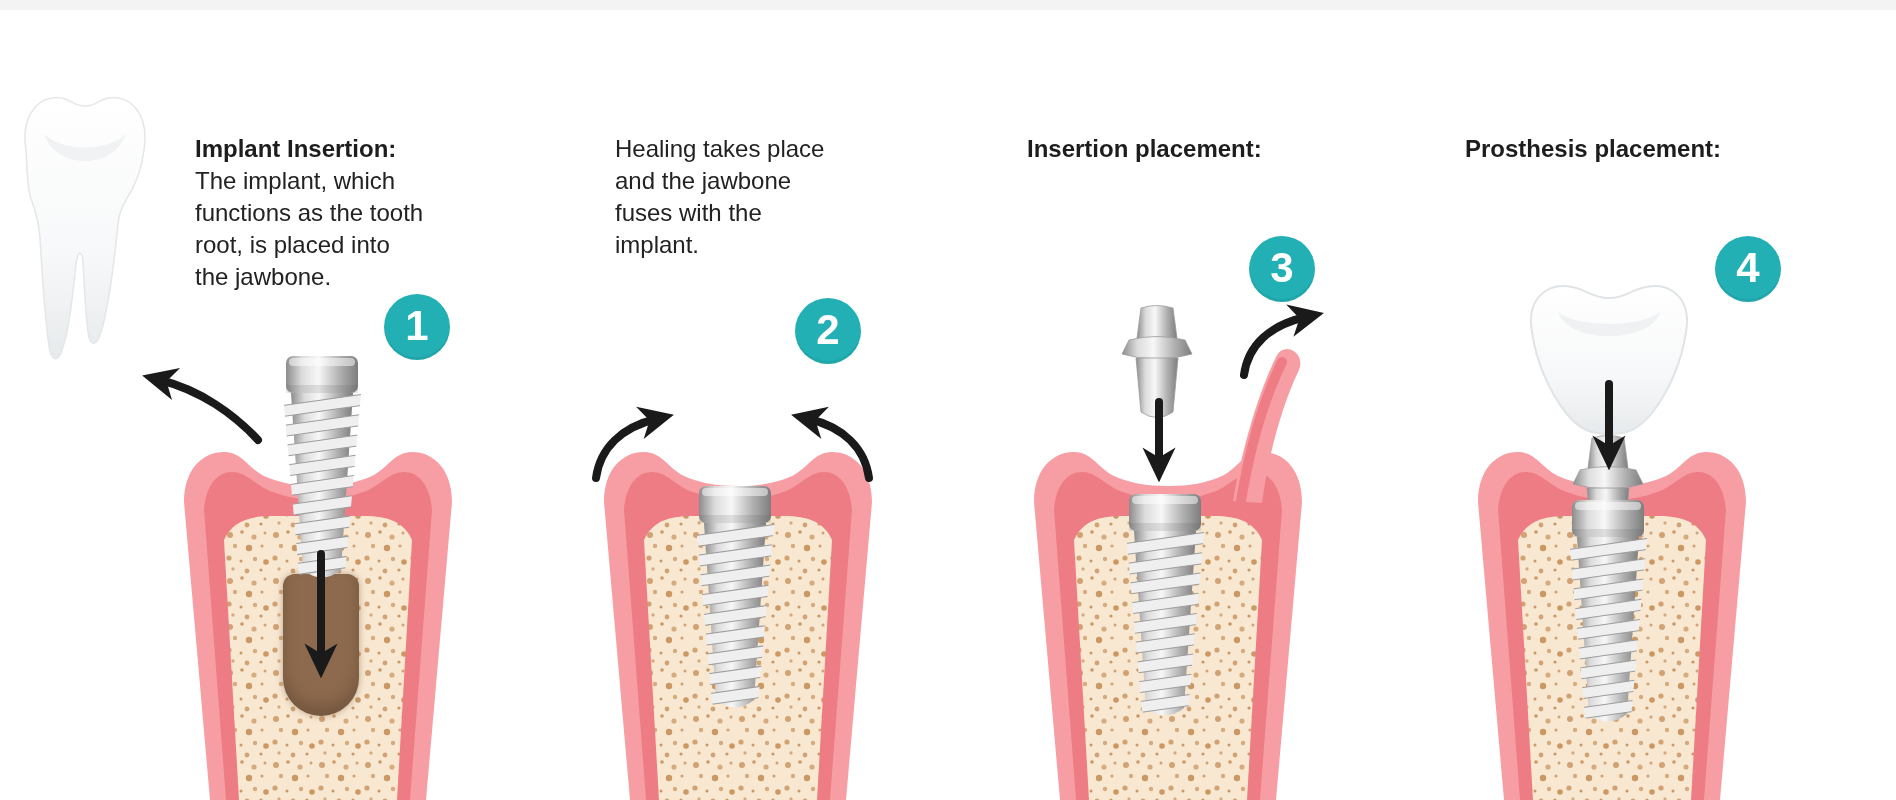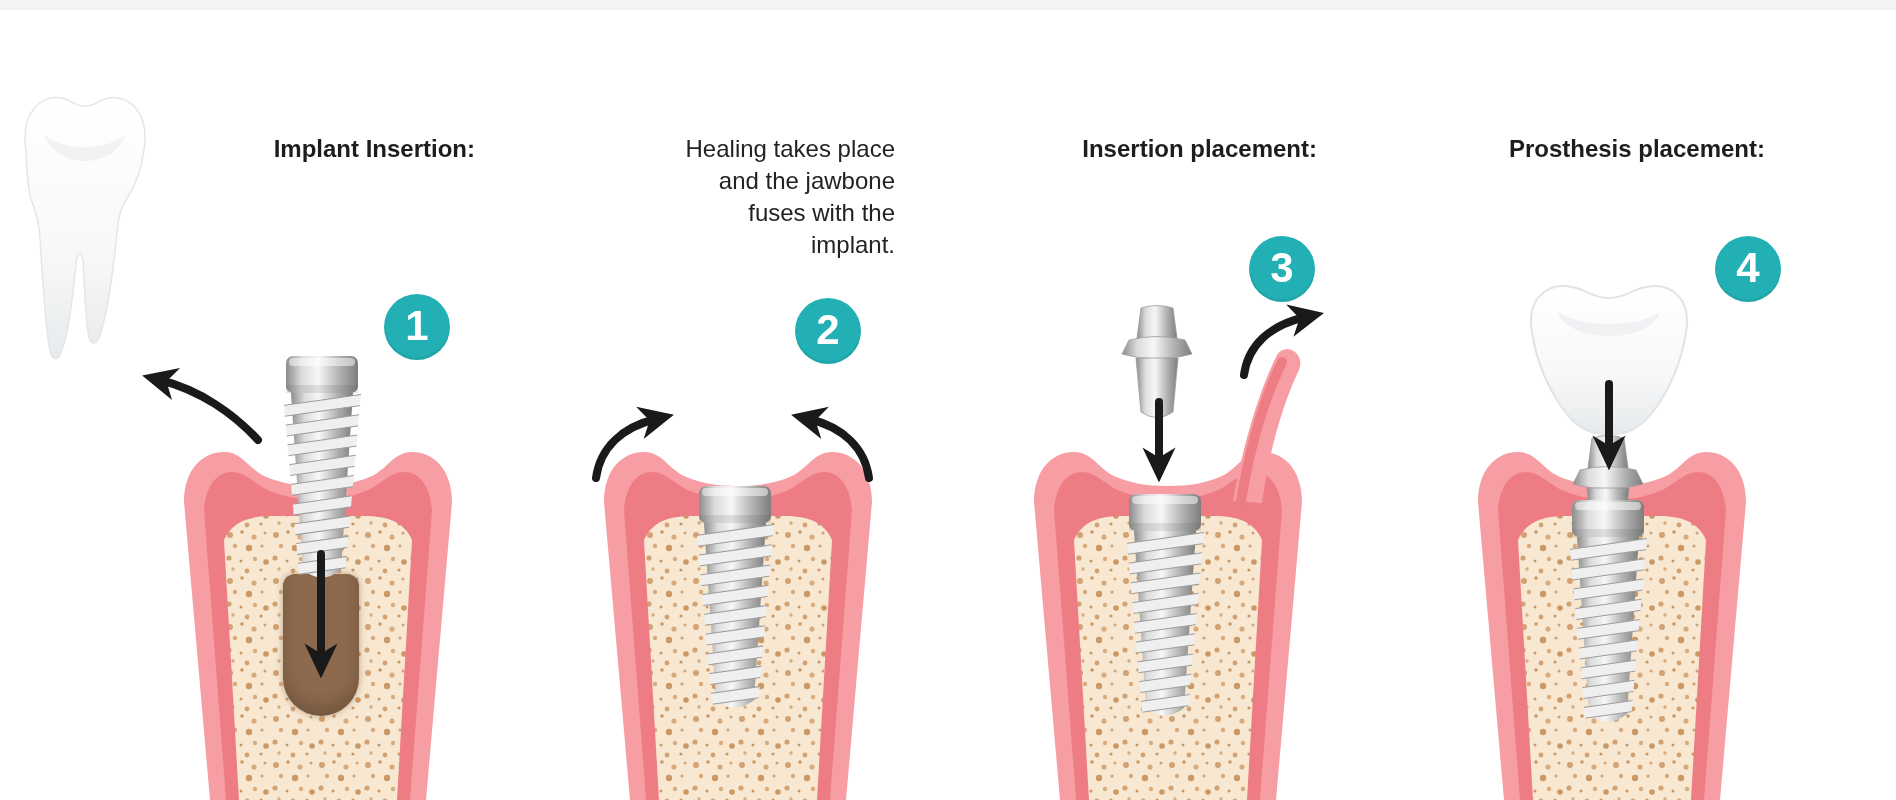--- a/index.html
+++ b/index.html
@@ -1,21 +1,21 @@
 <!DOCTYPE html>
 <html><head>
 <meta charset="utf-8">
 <style>
   html,body{margin:0;padding:0;background:#ffffff;}
   .canvas{
     position:relative;width:1896px;height:800px;background:#ffffff;overflow:hidden;
     font-family:"Liberation Sans","DejaVu Sans",sans-serif;color:#1d1d1d;
   }
   .top-edge{position:absolute;left:0;top:0;width:100%;height:10px;background:#f3f3f3;}
-  .step-text{position:absolute;z-index:6;text-align:right;}
+  .step-text{position:absolute;z-index:6;}
   .step-title{font-size:24px;line-height:32px;font-weight:700;color:#1d1d1d;}
   .step-desc{font-size:24px;line-height:32px;font-weight:400;color:#222222;white-space:pre-line;}
   .badge{
     position:absolute;width:66px;height:66px;border-radius:50%;
     background:#23b0b4;z-index:8;display:flex;align-items:center;justify-content:center;
     box-shadow:inset 0 -3px 0 rgba(0,0,0,0.06);
   }
   .badge span{color:#ffffff;font-size:42px;font-weight:700;line-height:1;transform:translateY(-1px);}
   .ill{position:absolute;}
   .z1{z-index:1}.z2{z-index:2}.z3{z-index:3}.z4{z-index:4}
@@ -113,20 +113,24 @@
 
       <symbol id="flapShape" viewBox="0 0 90 165">
         <path d="M8,156 C18,100 34,46 52,10 C56,3 64,2 70,7 C75,11 77,18 74,25 C58,58 44,106 37,158 Z" fill="#f79ea4"></path>
         <path d="M16,156 C25,102 40,52 57,17" stroke="#ee7c85" stroke-width="10" fill="none" stroke-linecap="round"></path>
       </symbol>
     </defs>
   </svg>
 
   <div class="step-text" style="left:195px;top:133px;width:280px">
     <div class="step-title">Implant Insertion:</div>
+    <div class="step-desc">The implant, which
+functions as the tooth
+root, is placed into
+the jawbone.</div>
   </div>
   <div class="step-text" style="left:615px;top:133px;width:280px">
     <div class="step-desc">Healing takes place
 and the jawbone
 fuses with the
 implant.</div>
   </div>
   <div class="step-text" style="left:1027px;top:133px;width:290px">
     <div class="step-title">Insertion placement:</div>
   </div>

